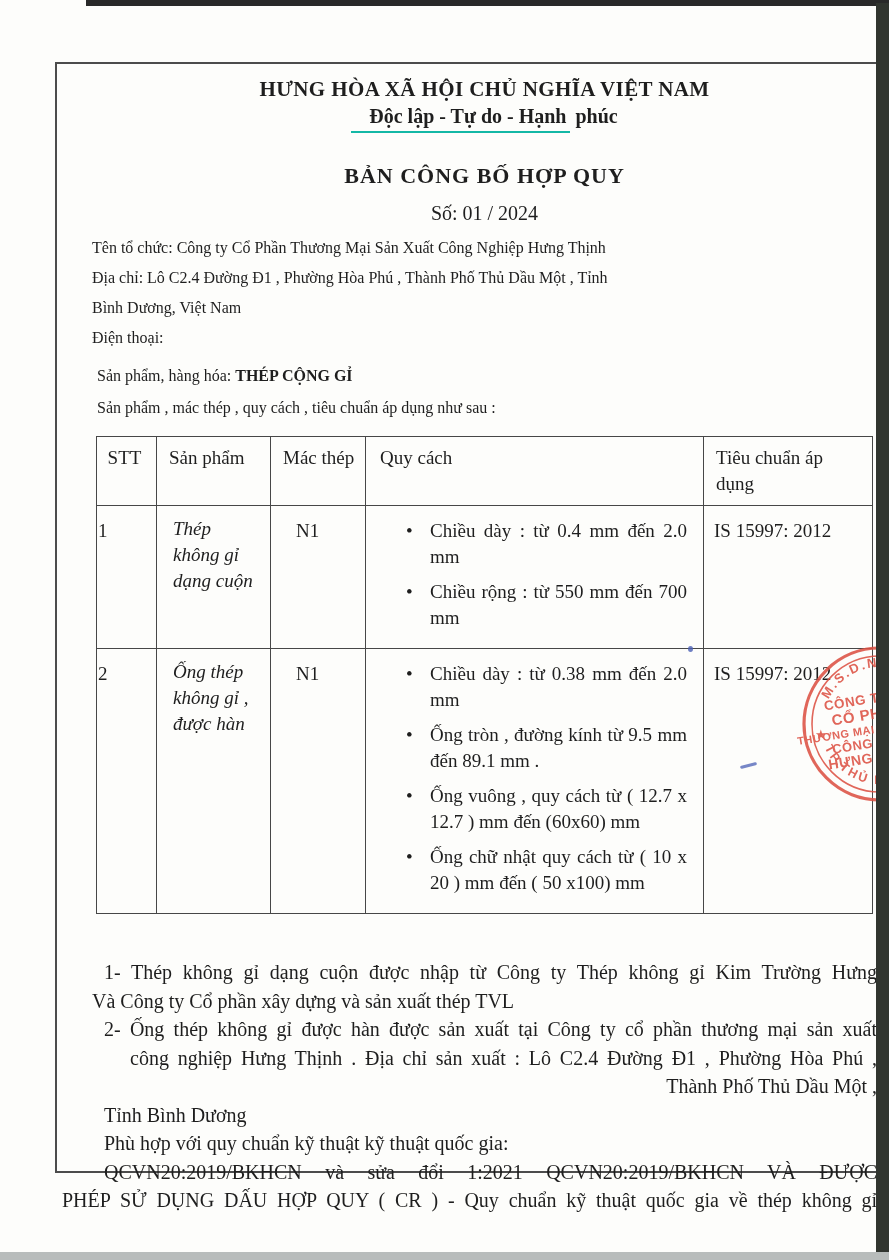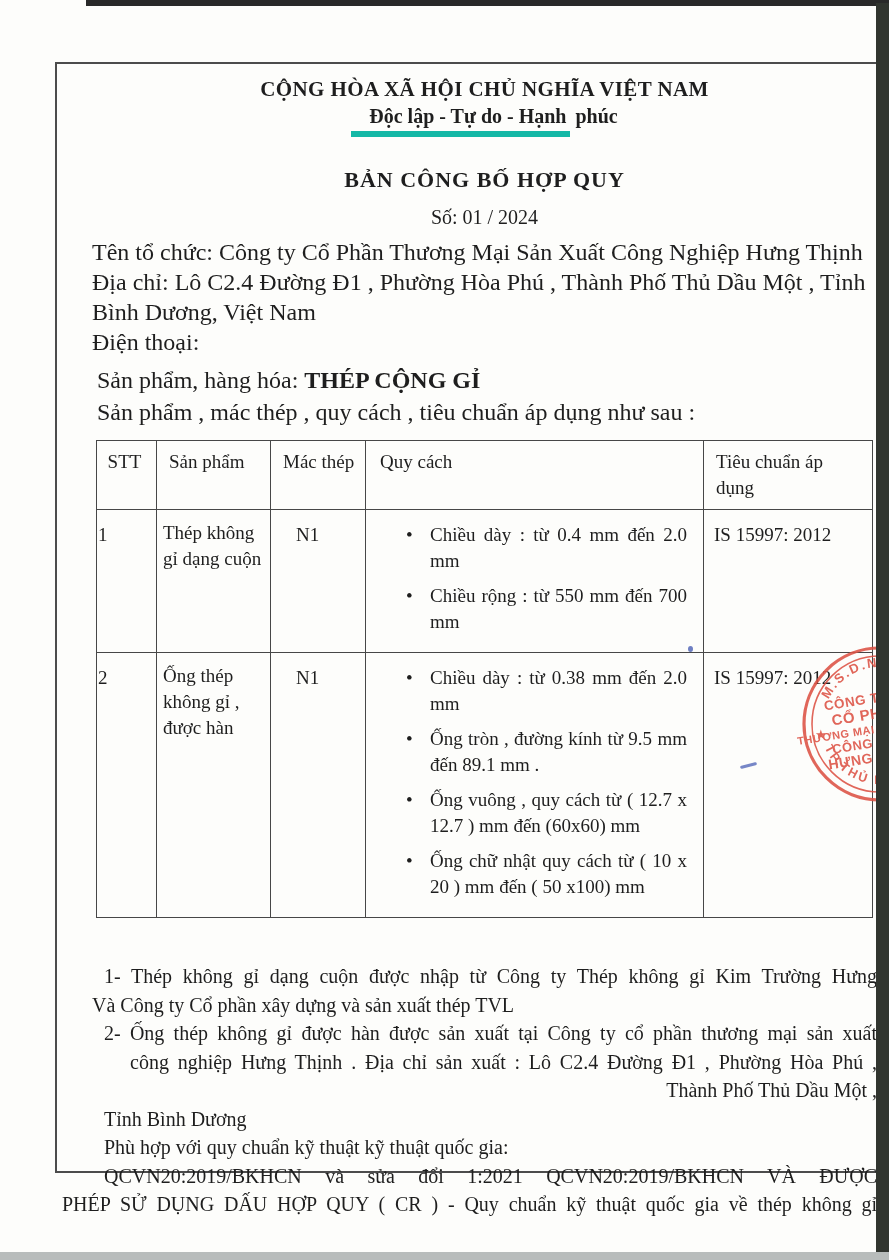--- a/index.html
+++ b/index.html
@@ -15,40 +15,40 @@
   .edge-bottom{position:absolute;left:0;top:1252px;width:889px;height:8px;background:#b8bcbb;z-index:21;}
 
   .frame{
     position:absolute;left:55px;top:62px;width:785px;height:1095px;
     border:2px solid #4c4c4c;background:transparent;
     padding:12px 13px 0 35px;box-sizing:content-box;
   }
   .center{text-align:center;}
   .national-title{font-weight:bold;font-size:21px;line-height:26px;letter-spacing:.4px;}
   .motto{font-weight:bold;font-size:20px;line-height:28px;}
-  .motto-underline{display:inline-block;border-bottom:6px solid #14b8a6;padding:0 4px 1px 18px;}
+  .motto-underline{display:inline-block;border-bottom:2px solid #14b8a6;padding:0 4px 1px 18px;}
   .doc-title{font-weight:bold;font-size:22px;line-height:34px;letter-spacing:1px;margin-top:26px;}
   .doc-number{font-size:20px;line-height:28px;margin-top:6px;}
 
-  .info{margin-top:6px;font-size:24px;line-height:30px;}
+  .info{margin-top:6px;font-size:16px;line-height:30px;}
   .info .ind{padding-left:5px;}
   .bold{font-weight:bold;}
 
   table.products{
     border-collapse:collapse;table-layout:fixed;
     width:776px;margin:13px 0 0 4px;
     font-size:19px;line-height:26px;
   }
   table.products td,table.products th{
     border:1.6px solid #474747;vertical-align:top;
     font-weight:normal;text-align:left;
   }
   th.h{padding:8px 8px 8px 12px;height:26px;}
   td.stt{text-align:center;padding-top:12px;}
-  td.name{padding:10px 8px 8px 6px;text-align:justify;}
+  td.name{padding:10px 8px 8px 16px;text-align:justify;font-style:italic;}
   td.grade{text-align:center;padding-top:12px;padding-left:25px;}
   td.specs{padding:12px 10px 8px 0;}
   td.std{padding:12px 6px 8px 10px;}
   .spec{position:relative;padding-left:64px;margin-bottom:9px;text-align:justify;padding-right:6px;}
   .spec::before{content:"•";position:absolute;left:40px;top:0;font-size:19px;}
   .r1{height:95px;}
   .r2{height:233px;}
   .hr{height:43px;}
 
   .notes{margin-top:44px;font-size:20px;line-height:28.5px;}
@@ -70,21 +70,21 @@
 </style>
 </head>
 <body>
 
 <div class="edge-top"></div>
 <div class="edge-right"></div>
 <div class="edge-bottom"></div>
 
 <div class="frame">
 
-  <div class="center national-title">CỘNG HÒA XÃ HỘI CHỦ NGHĨA VIỆT NAM</div>
+  <div class="center national-title">HƯNG HÒA XÃ HỘI CHỦ NGHĨA VIỆT NAM</div>
   <div class="center motto">
     <span class="motto-underline">Độc lập - Tự do - Hạnh</span>
     <span>phúc</span>
   </div>
 
   <div class="center doc-title">BẢN CÔNG BỐ HỢP QUY</div>
   <div class="center doc-number">Số: 01 / 2024</div>
 
   <div class="info">
     <div>Tên tổ chức: Công ty Cổ Phần Thương Mại Sản Xuất Công Nghiệp Hưng Thịnh</div>

